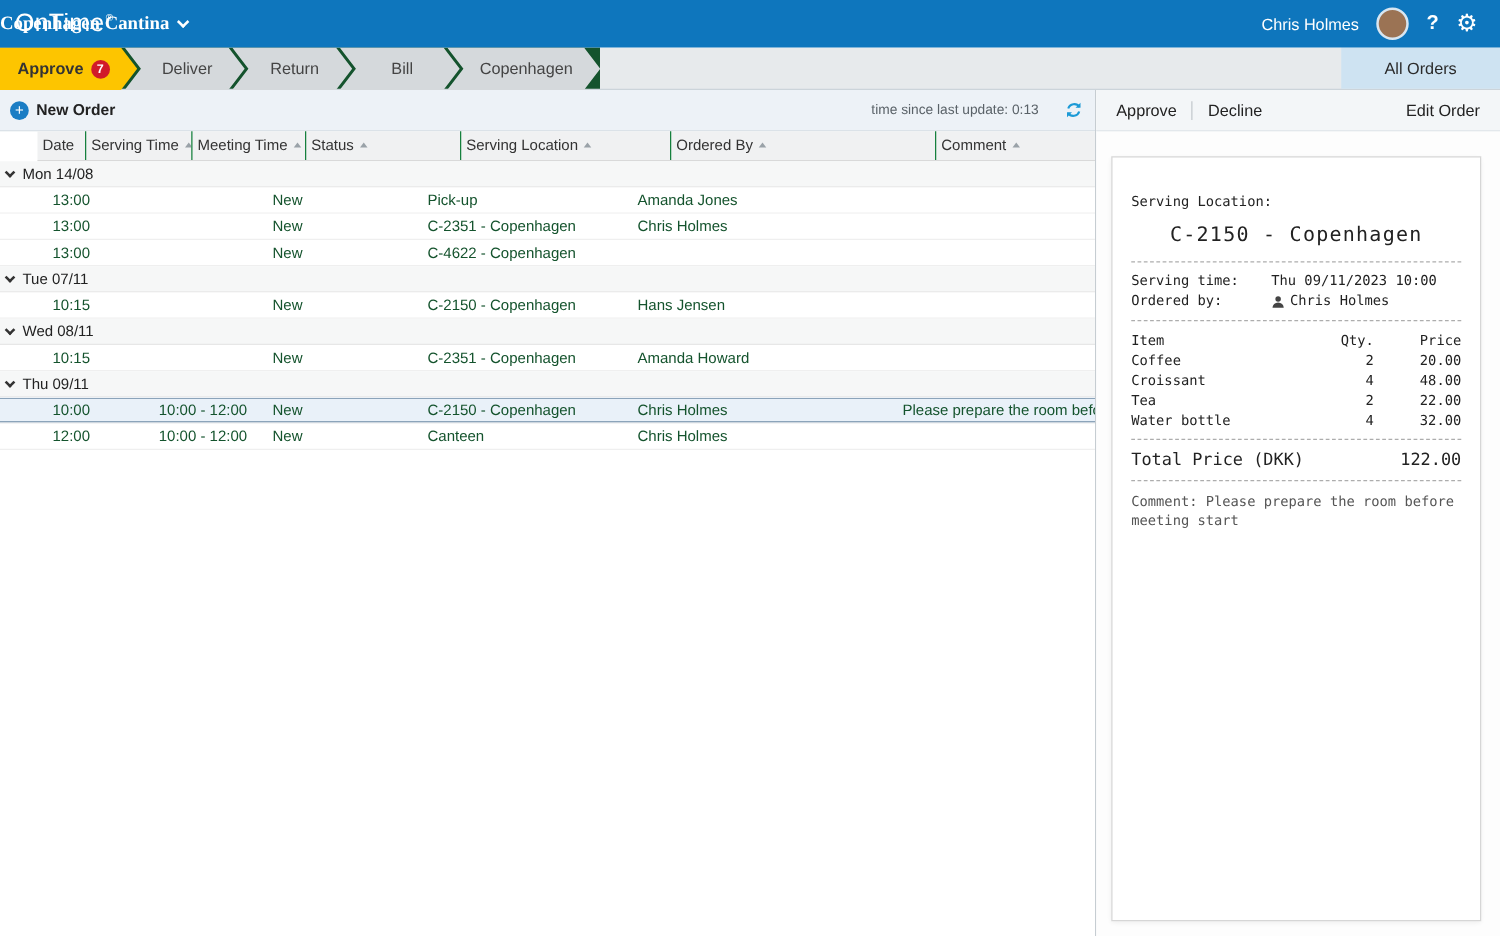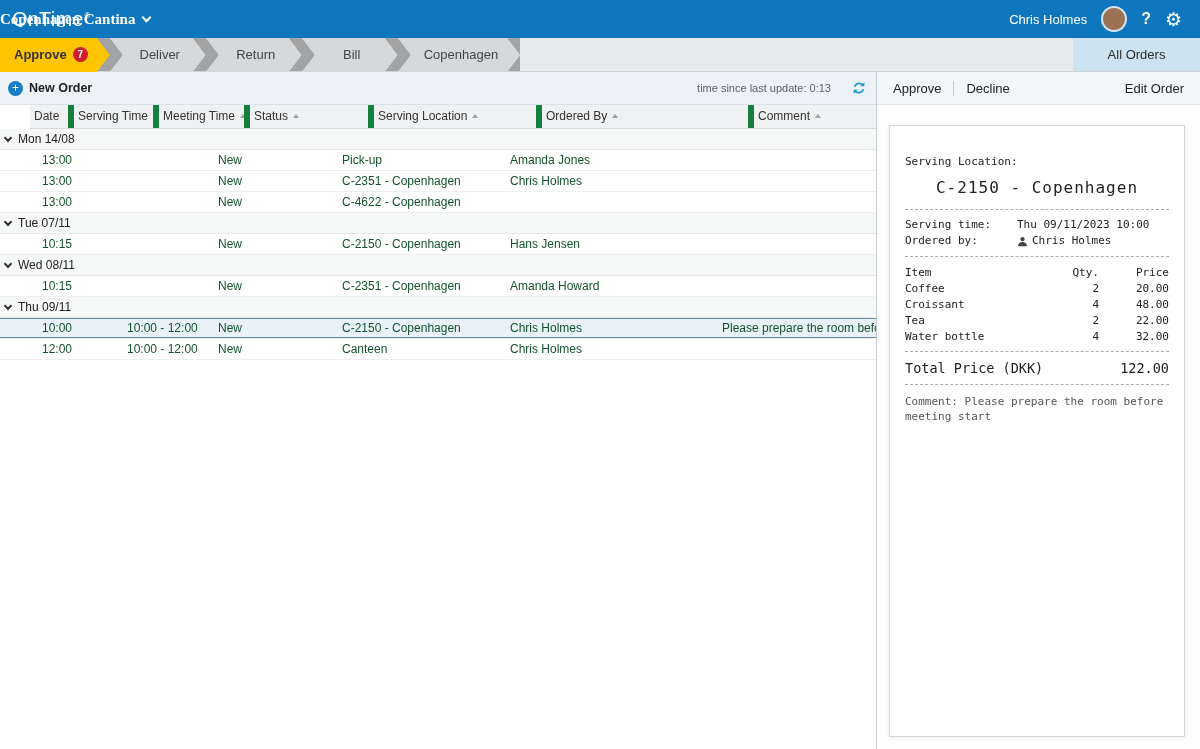--- a/index.html
+++ b/index.html
@@ -19,21 +19,21 @@
   .top-right { margin-left:auto; display:flex; align-items:center; gap:14px; padding-right:18px; }
   .user { font-size:13px; }
   .avatar { width:26px; height:26px; border-radius:50%;
     background:radial-gradient(circle at 35% 30%, #c9a07c 0%, #a579526 60%, #7d5a3c 100%);
     background-color:#9b7354; border:2px solid #d8e6f1; display:inline-block; }
   .help { font-size:16px; font-weight:700; }
   .gear { font-size:19px; line-height:1; }
 
   
   .tabbar { height:34px; background:#e7eaec; display:flex; align-items:stretch; border-bottom:1px solid #ccd4da; }
-  .tabs { display:flex; background:#a3a3a3;gap:10px; }
+  .tabs { display:flex; background:#14532d; }
   .wf-tab { position:relative; height:34px; line-height:34px; background:#d5d9dc; color:#444;
     font-size:13px; padding:0 22px 0 26px; min-width:96px; text-align:center;
     clip-path:polygon(0 0, calc(100% - 13px) 0, 100% 50%, calc(100% - 13px) 100%, 0 100%, 13px 50%);
     margin-left:-10px; white-space:nowrap; }
   .wf-tab.first { clip-path:polygon(0 0, calc(100% - 13px) 0, 100% 50%, calc(100% - 13px) 100%, 0 100%);
     margin-left:0; padding-left:14px; }
   .wf-tab.active { background:#fdc500; color:#333; font-weight:700; }
   .wf-badge { display:inline-block; margin-left:6px; background:#d11a2a; color:#fff; font-weight:700;
     font-size:10px; width:15px; height:15px; line-height:15px; border-radius:50%; text-align:center; vertical-align:1px; }
   .tab-filler { flex:1; }
@@ -50,21 +50,21 @@
     border-bottom:1px solid #dbe2e8; }
   .new-order { display:flex; align-items:center; gap:6px; font-size:12.5px; font-weight:700; color:#222; }
   .plus-icon { width:15px; height:15px; border-radius:50%; background:#1a7dc4; color:#fff;
     font-size:12px; line-height:14px; text-align:center; font-weight:400; }
   .update { margin-left:auto; display:flex; align-items:center; gap:21px; font-size:11px; color:#5a6268; }
   .refresh { display:flex; align-items:center; }
 
   
   .row-grid { display:grid; grid-template-columns:38px 85px 91px 124px 168px 212px 1fr; }
   .thead { height:24px; background:#f0f1f2; border-bottom:1px solid #d9d9d9;margin-left:30px; }
-  .hcell { font-size:12px; color:#333; line-height:23px; padding-left:4px; border-left:6px solid #15803d;
+  .hcell { font-size:12px; color:#333; line-height:23px; padding-left:4px; border-left:1px solid #15803d;
     white-space:nowrap; overflow:hidden; }
   .hcell:first-child { border-left:none; }
   .sort-caret { display:inline-block; width:0; height:0; border-left:3px solid transparent;
     border-right:3px solid transparent; border-bottom:4px solid #9aa2a8; margin-left:5px; vertical-align:2px; }
   .group-row { height:21px; background:#f6f7f7; border-bottom:1px solid #e7e7e7; display:flex;
     align-items:center; padding-left:5px; font-size:12px; color:#222; gap:7px; }
   .data-row { height:21px; border-bottom:1px solid #efefef; background:#fff; }
   .data-row .cell { font-size:12px; color:#14532d; line-height:21px; padding-left:4px;
     white-space:nowrap; overflow:hidden; }
   .data-row.selected { background:#e9f1f9; box-shadow: inset 0 1px 0 #6d8aa5, inset 0 -1px 0 #6d8aa5; }

